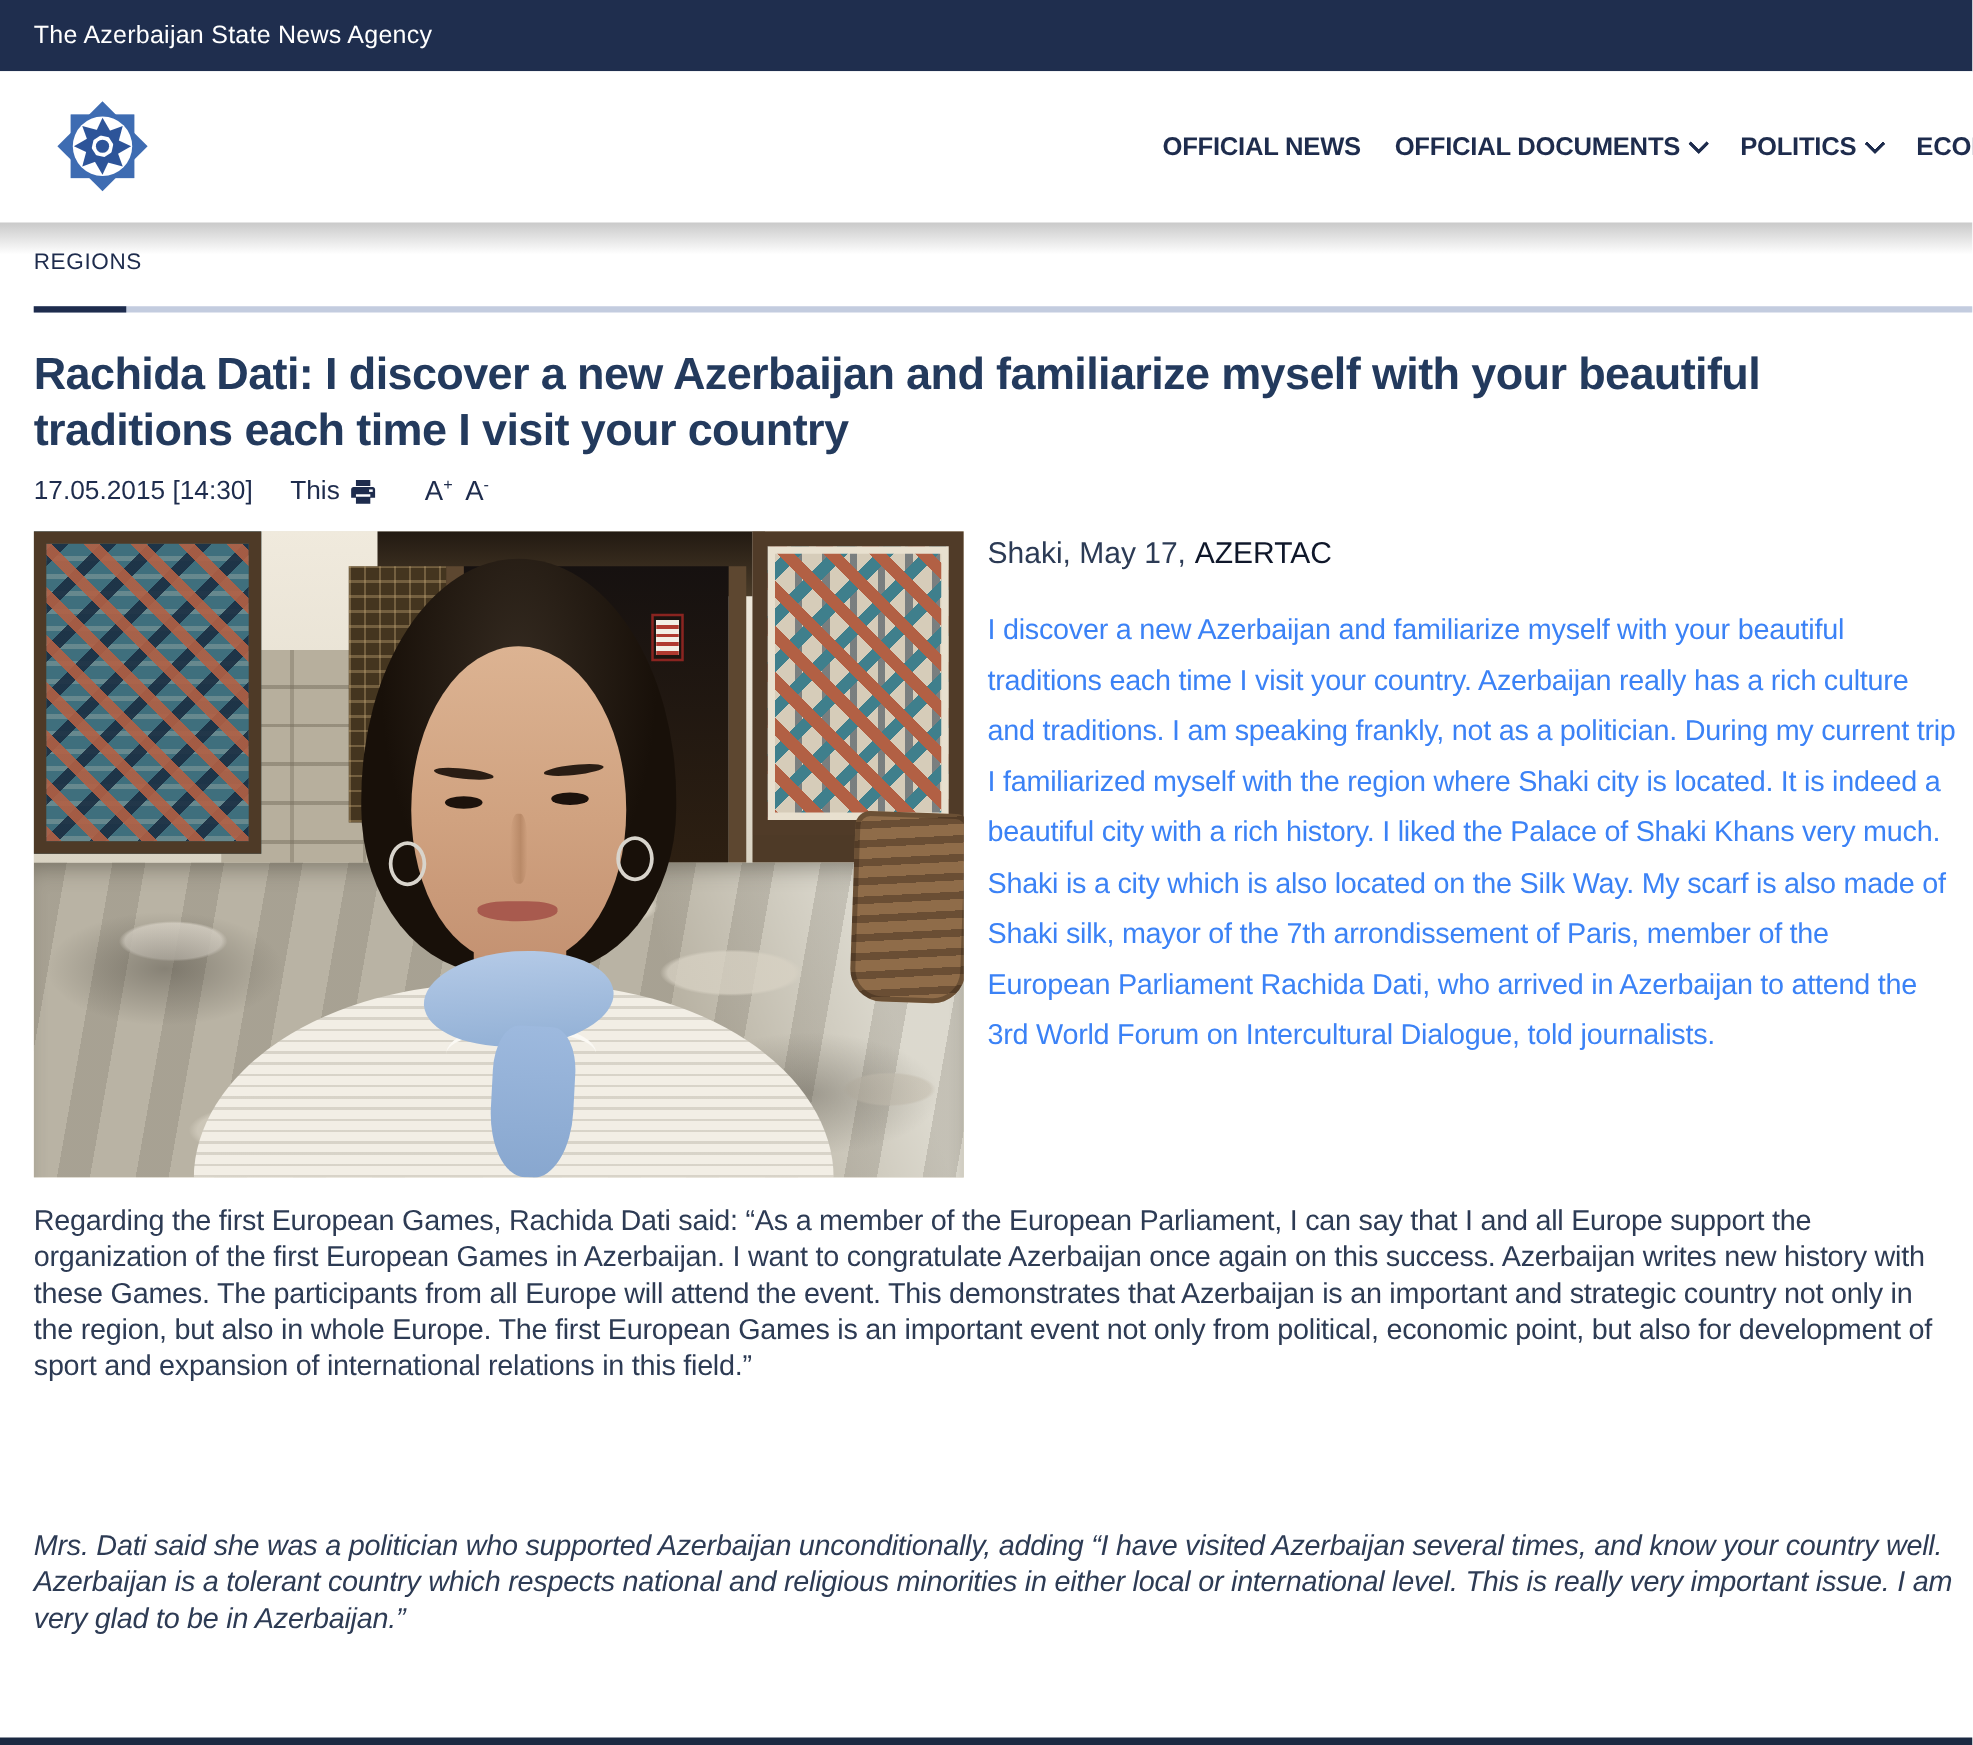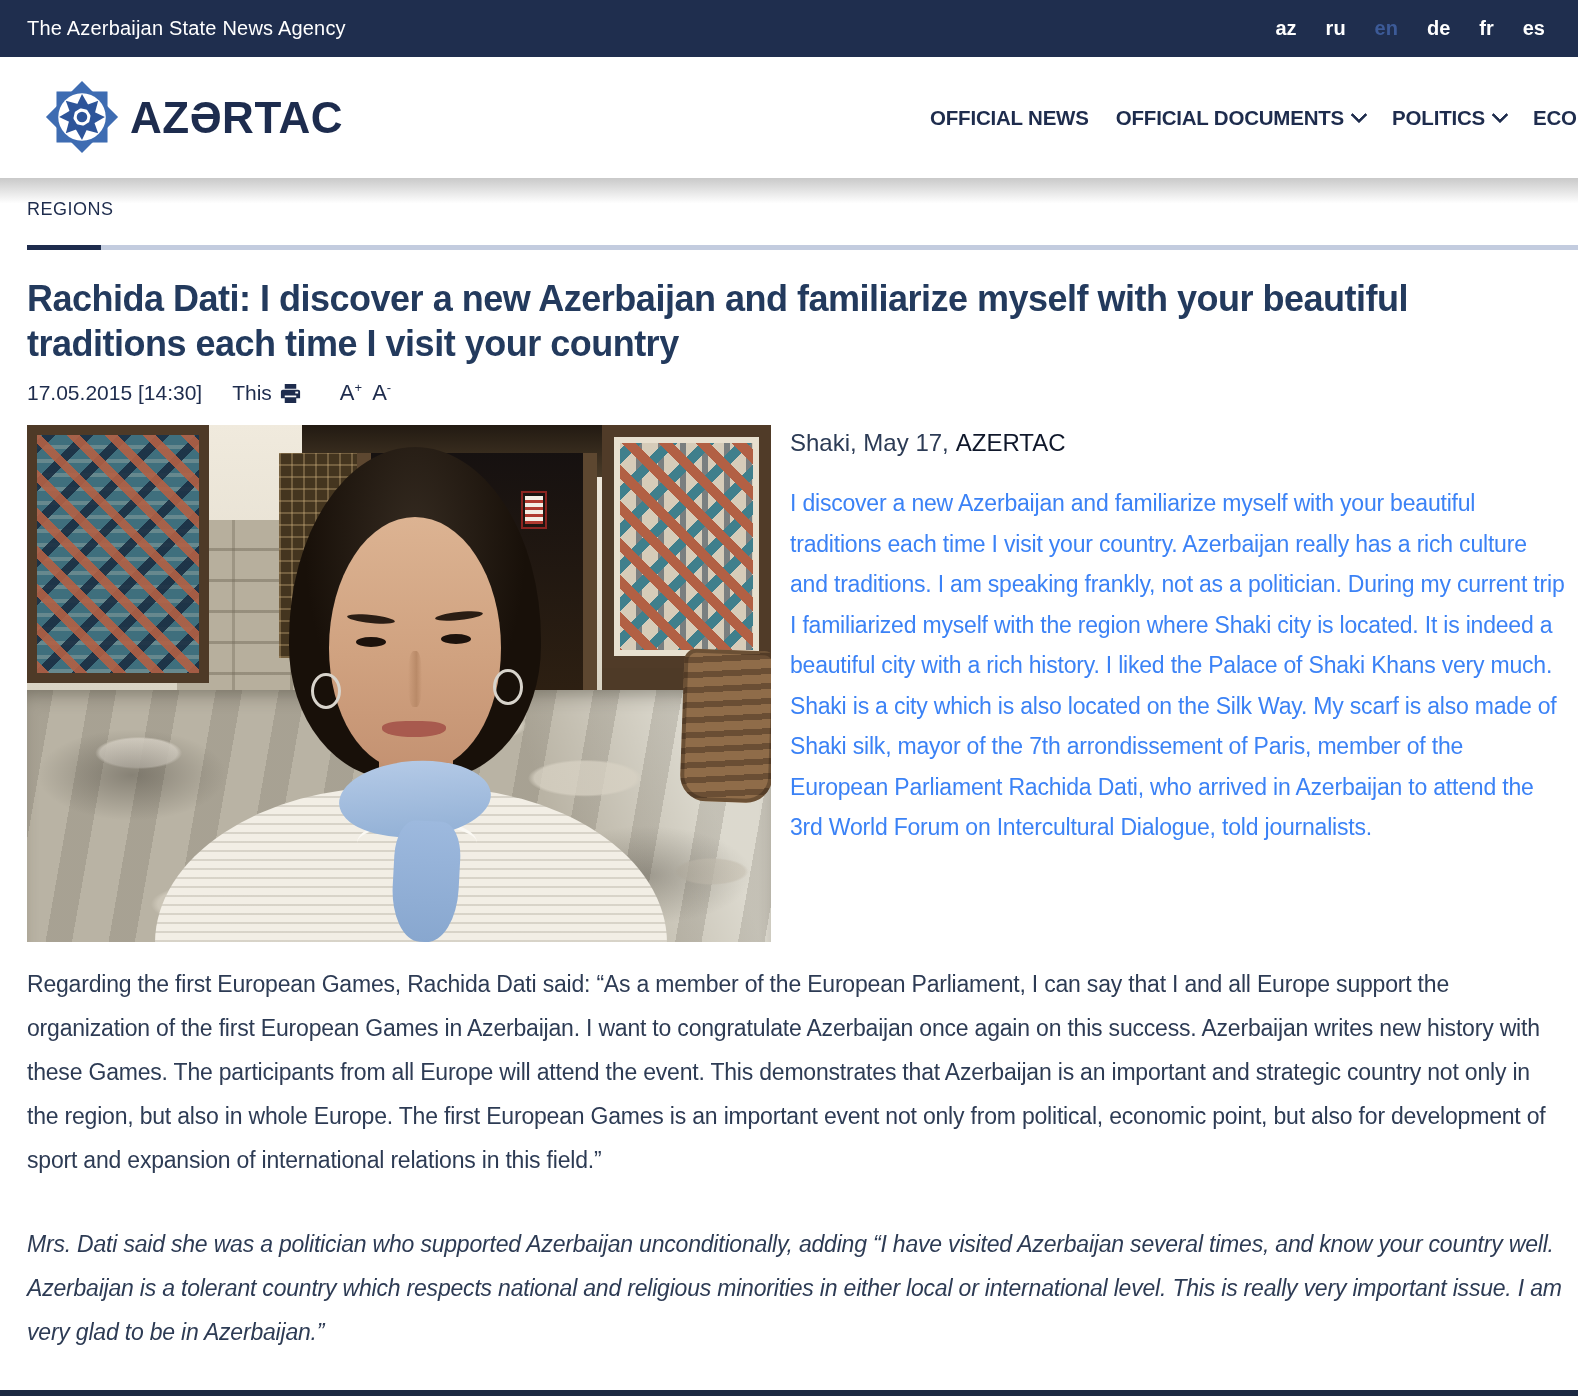--- a/index.html
+++ b/index.html
@@ -41,21 +41,21 @@
   .print-btn{display:flex;align-items:center;gap:7px;cursor:pointer;margin-right:38px;}
   .font-controls{display:flex;align-items:flex-start;gap:10px;}
   .font-btn{cursor:pointer;font-size:22px;}
   .font-btn sup{font-size:13px;}
   
   .dateline{position:absolute;left:790px;top:429px;font-size:24px;color:#2c3b55;}
   .dateline a{color:#0f172a;text-decoration:none;margin-left:7px;cursor:pointer;}
   .lead{position:absolute;left:790px;top:483px;width:775px;margin:0;
     font-size:23px;line-height:40.5px;color:#3b82f6;letter-spacing:-.2px;}
   .para{position:absolute;left:27px;width:1538px;margin:0;
-    font-size:23px;line-height:44px;color:#2d3b54;letter-spacing:-.2px;}
+    font-size:23px;line-height:29px;color:#2d3b54;letter-spacing:-.2px;}
   .para2{top:962px;}
   .para3{top:1222px;font-style:italic;}
   .footer-bar{position:absolute;top:1390px;left:0;width:1578px;height:6px;background:#1b2942;}
   
   .photo{position:absolute;left:27px;top:425px;width:744px;height:517px;overflow:hidden;background:#e9e3d5;}
   .photo *{position:absolute;}
   .ph-wall{left:0;top:0;width:744px;height:265px;
     background:linear-gradient(180deg,#f0eadd 0%,#e7e1d3 55%,#d9d3c3 100%);}
   .ph-stonewall{left:150px;top:95px;width:215px;height:175px;background:#b7af9d;
     background-image:repeating-linear-gradient(180deg,transparent 0 28px,rgba(118,110,93,.5) 28px 31px),
@@ -130,28 +130,20 @@
   .ph-scarf{left:312px;top:336px;width:152px;height:76px;z-index:6;
     background:linear-gradient(180deg,#b3c9e6,#93b1d6);border-radius:50%;transform:rotate(-4deg);}
   .ph-scarf-tail{left:366px;top:396px;width:66px;height:121px;z-index:7;
     background:linear-gradient(180deg,#9db9de,#88a7cf);border-radius:30% 30% 45% 45%;transform:rotate(3deg);}
 </style>
 </head>
 <body>
 
 <div class="topbar">
   <div class="topbar-title">The Azerbaijan State News Agency</div>
-  <div class="langs">
-    <span class="lang">az</span>
-    <span class="lang">ru</span>
-    <span class="lang active">en</span>
-    <span class="lang">de</span>
-    <span class="lang">fr</span>
-    <span class="lang">es</span>
-  </div>
 </div>
 
 <div class="header">
   <svg class="logo" viewBox="0 0 100 100">
     <g fill="#3e6cb2">
       <rect x="21" y="21" width="58" height="58"></rect>
       <rect x="21" y="21" width="58" height="58" transform="rotate(45 50 50)"></rect>
     </g>
     <circle cx="50" cy="50" r="27" fill="#ffffff"></circle>
     <g fill="#2d5499">
@@ -171,21 +163,20 @@
       <circle cx="50" cy="6" r="2.4"></circle>
         <circle cx="50" cy="94" r="2.4"></circle>
       <circle cx="6" cy="50" r="2.4"></circle>
         <circle cx="94" cy="50" r="2.4"></circle>
       <circle cx="19" cy="19" r="2.4"></circle>
         <circle cx="81" cy="19" r="2.4"></circle>
       <circle cx="19" cy="81" r="2.4"></circle>
         <circle cx="81" cy="81" r="2.4"></circle>
     </g>
   </svg>
-  <div class="brand">AZƏRTAC</div>
   <div class="nav">
     <div class="nav-item">
       <span>OFFICIAL NEWS</span>
     </div>
     <div class="nav-item">
       <span>OFFICIAL DOCUMENTS</span>
       <span class="chev"></span>
     </div>
     <div class="nav-item">
       <span>POLITICS</span>

